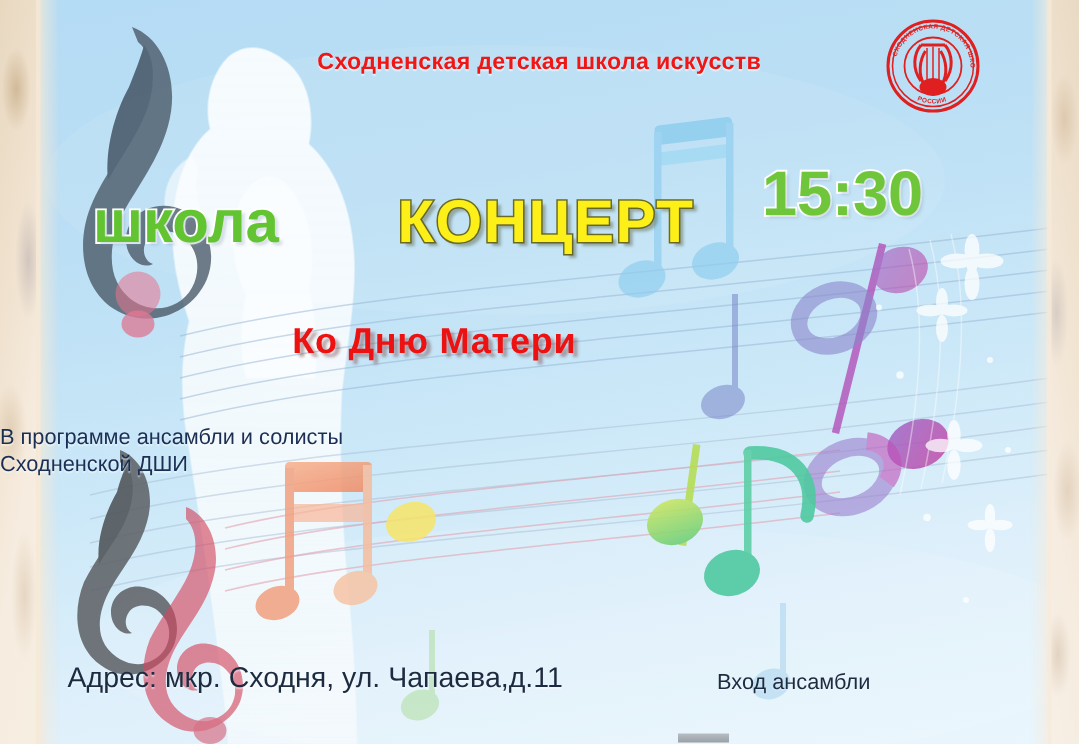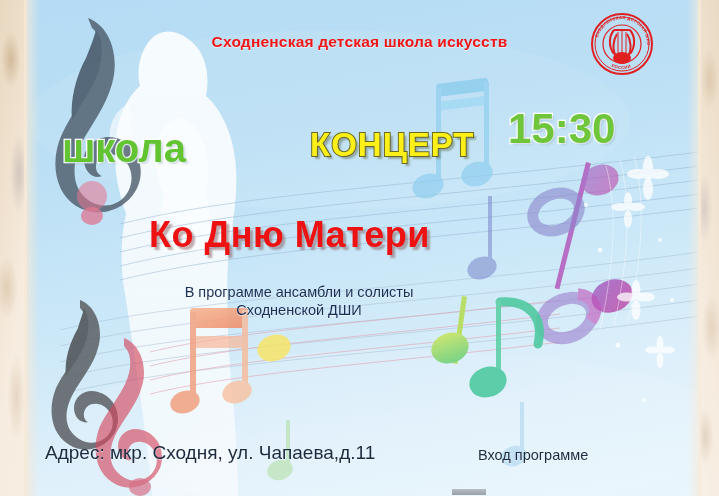--- a/index.html
+++ b/index.html
@@ -70,45 +70,44 @@
   .date-month{
     top:126px;left:62px;
     font-size:40px;font-weight:bold;color:#62c430;
     -webkit-text-stroke:2.5px #ffffff;
     paint-order:stroke fill;
     text-shadow:2px 2px 2px rgba(120,150,170,.30);
   }
 
   .concert{
     top:126px;left:265px;
-    font-size:33px;font-weight:bold;color:#fdf019;
+    font-size:40px;font-weight:bold;color:#fdf019;
     -webkit-text-stroke:2px #6b6b20;
     paint-order:stroke fill;
     text-shadow:3px 3px 2px rgba(90,95,60,.45);
     letter-spacing:1px;
-    margin-left:45px;
   }
 
   .time{
     top:105px;left:508px;
     font-size:42px;font-weight:bold;color:#6fc63a;
     -webkit-text-stroke:2.5px #ffffff;
     paint-order:stroke fill;
     text-shadow:2px 2px 2px rgba(120,150,170,.30);
   }
 
   .main-title{
     top:214px;left:0;width:579px;text-align:center;
-    font-size:36px;font-weight:bold;color:#ee1111;
+    font-size:24px;font-weight:bold;color:#ee1111;
     text-shadow:3px 3px 2px rgba(120,70,70,.45);
     letter-spacing:.5px;
   }
 
   .program{
-    top:283px;left:0;width:598px;text-align:center;
+    top:283px;left:0;width:598px;text-align:left;
     font-size:14.5px;color:#1b2f55;line-height:18px;
     text-shadow:0 1px 1px rgba(255,255,255,.55);
   }
   .program div{white-space:nowrap;}
 
   .address{
     top:442px;left:45px;
     font-size:19px;color:#1d2b40;
     text-shadow:0 1px 1px rgba(255,255,255,.5);
   }
@@ -401,16 +400,16 @@
 
   <div class="txt main-title">Ко Дню Матери</div>
 
   <div class="txt program">
     <div>В программе ансамбли и солисты</div>
     <div>Сходненской ДШИ</div>
   </div>
 
   <div class="txt address">Адрес: мкр. Сходня, ул. Чапаева,д.11</div>
 
-  <div class="txt free-entry">Вход программе</div>
+  <div class="txt free-entry">Вход ансамбли</div>
 
   <div class="bottom-artifact"></div>
 </div>
 
 </body></html>

